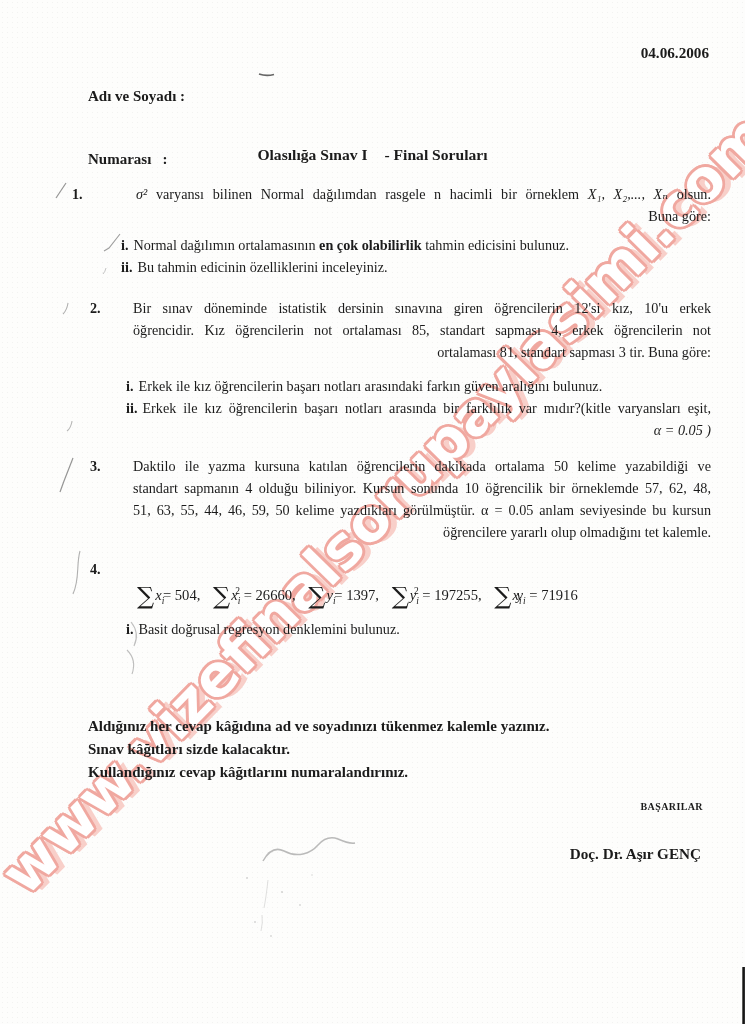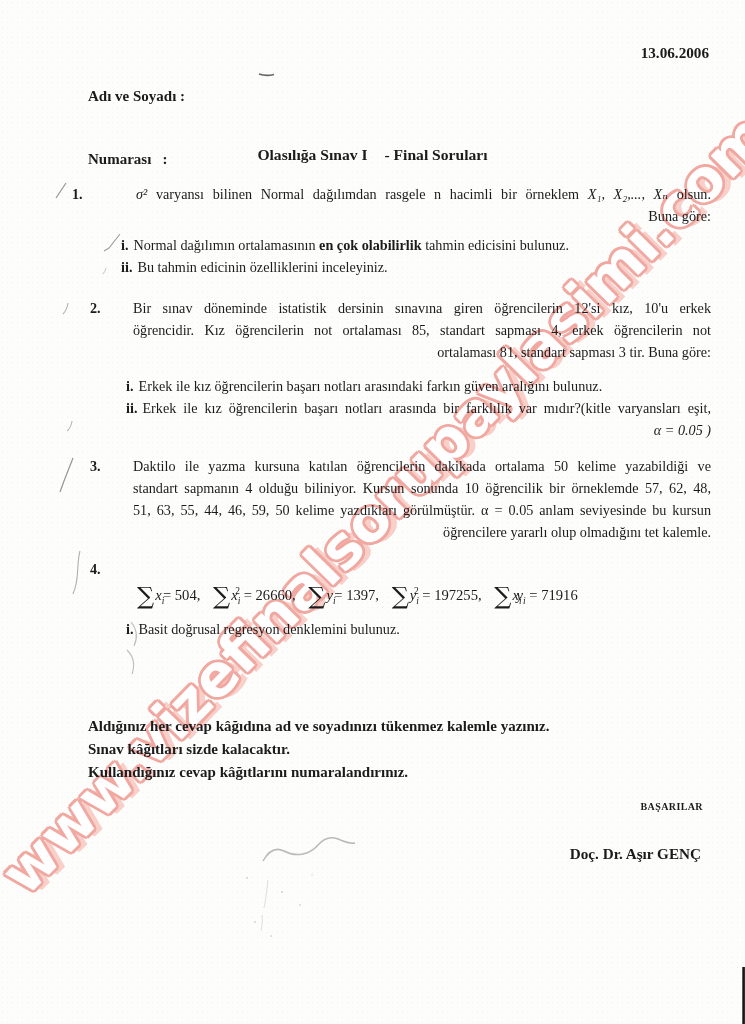--- a/index.html
+++ b/index.html
@@ -58,21 +58,21 @@
 <body>
 
 <div class="page">
 
   <div class="wm" style="text-shadow: rgb(240, 168, 160) -2px -2px 0px, rgb(240, 168, 160) 2px -2px 0px, rgb(240, 168, 160) -2px 2px 0px, rgb(240, 168, 160) 2px 2px 0px, rgb(240, 168, 160) -3px 0px 0px, rgb(240, 168, 160) 3px 0px 0px, rgb(240, 168, 160) 0px -3px 0px, rgb(240, 168, 160) 0px 3px 0px, rgb(248, 207, 201) 6px 6px 0px;">www.vizefinalsorupaylasimi.com</div>
 
   <div class="abs hdr">
     <div>Adı ve Soyadı :</div>
     <div>Numarası   :</div>
   </div>
-  <div class="abs date">13.06.2006</div>
+  <div class="abs date">04.06.2006</div>
 
   <div class="abs title">
     <span class="t1">Olasılığa Sınav I</span><span class="t2">- Final Soruları</span>
   </div>
 
   <div class="abs q q1" style="top:183px;">
     <div class="qrow">
       <span class="qno">1.</span>
       <div class="qbody jline"><i class="mvar">σ²</i><span> varyansı bilinen Normal dağılımdan rasgele n hacimli bir örneklem </span><i class="mvar">X₁, X₂,..., Xₙ</i><span> olsun.</span></div>
     </div>

